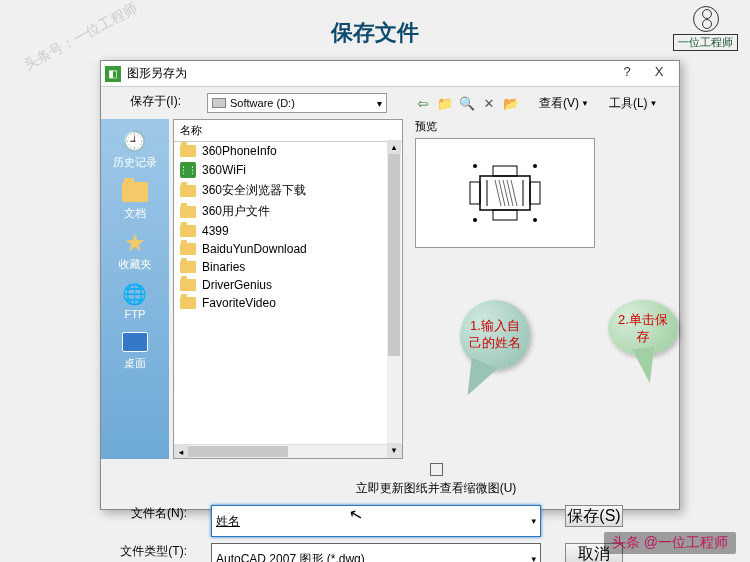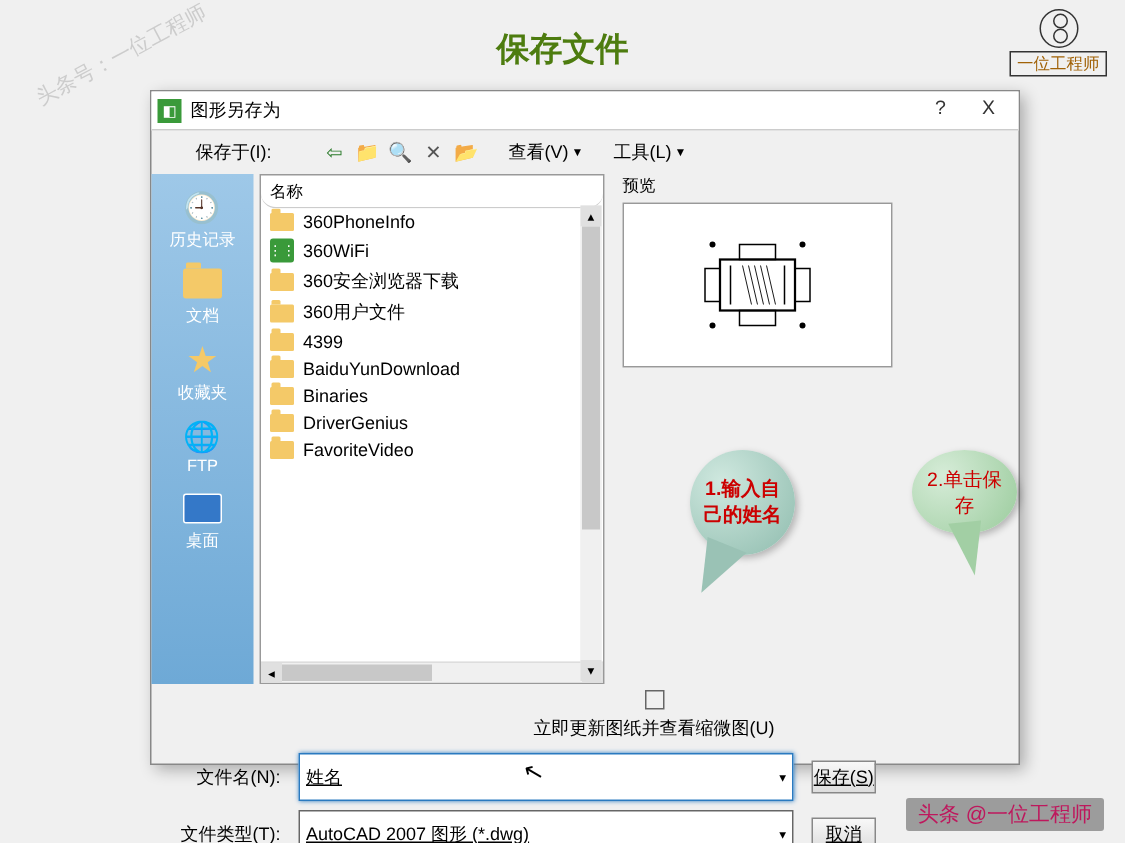--- a/index.html
+++ b/index.html
@@ -1,19 +1,19 @@
 <!DOCTYPE html>
 <html><head>
 <meta charset="utf-8">
 <style>
   * { box-sizing: border-box; margin: 0; padding: 0; font-family: "Microsoft YaHei", SimSun, sans-serif; }
   body { width: 750px; height: 562px; background: #f0f0f0; position: relative; overflow: hidden; }
-  .page-title { text-align: center; color: #4d7c0f; font-size: 22px; font-weight: bold; margin-top: 18px; }
+  .page-title { text-align: center; color: #0c4a6e; font-size: 22px; font-weight: bold; margin-top: 18px; }
   .watermark-left { position: absolute; left: 18px; top: 28px; color: #ccc; font-size: 14px; transform: rotate(-28deg); }
-  .watermark-right { position: absolute; right: 12px; top: 6px; text-align: left; color: #a16207; font-size: 12px; margin-left: 24px; }
+  .watermark-right { position: absolute; right: 12px; top: 6px; text-align: left; color: #14532d; font-size: 12px; margin-left: 24px; }
   .watermark-right .circ { width: 26px; height: 26px; border: 1px solid #333; border-radius: 50%; margin: 0 auto 2px; position: relative; }
   .watermark-right .circ::before, .watermark-right .circ::after { content:""; position:absolute; width:8px; height:8px; border:1px solid #333; border-radius:50%; }
   .watermark-right .circ::before { top:2px; left:8px; }
   .watermark-right .circ::after { bottom:2px; left:8px; }
   .watermark-right .lbl { border:1px solid #333; padding:0 4px; font-size:11px; }
   .footer-wm { position:absolute; bottom:8px; right:14px; color:#be185d; font-size:14px; background: rgba(0,0,0,0.35); padding: 2px 8px; border-radius: 2px;}
 
   .dialog { position: absolute; left: 100px; top: 60px; width: 580px; height: 450px; background:#f0f0f0; border:1px solid #888; box-shadow: 3px 3px 10px rgba(0,0,0,0.3); }
   .titlebar { height:26px; background:#fff; border-bottom:1px solid #ccc; display:flex; align-items:center; padding:0 4px; font-size:12px; }
   .titlebar .ico { width:16px; height:16px; background:#3a9a3a; margin-right:6px; display:flex; align-items:center; justify-content:center; color:#fff; font-size:10px; }
@@ -38,45 +38,45 @@
   .sidebar { width:68px; background: linear-gradient(#9ec8e8,#6ea9d6); display:flex; flex-direction:column; align-items:center; padding-top:6px; gap:4px; }
   .sb-item { display:flex; flex-direction:column; align-items:center; color:#fff; font-size:11px; cursor:pointer; padding:2px 0;}
   .sb-ico { width:28px; height:28px; display:flex; align-items:center; justify-content:center; font-size:20px; }
   .sb-folder { width:26px; height:20px; background:#f4c968; border-radius:2px; position:relative; }
   .sb-folder::before { content:""; position:absolute; top:-4px; left:2px; width:10px; height:4px; background:#f4c968; border-radius:1px 1px 0 0;}
   .sb-star { color:#f4c968; font-size:24px;}
   .sb-ftp { color:#f4c968; font-size:20px; position:relative;}
   .sb-desktop { width:26px; height:20px; background:#3478c8; border:1px solid #fff; border-radius:2px;}
 
   .center { flex:0 0 230px; background:#fff; border:1px solid #999; margin:0 4px; display:flex; flex-direction:column; font-size:12px;}
-  .center .hdr { padding:3px 6px; border-bottom:1px solid #ccc; font-size:11px;border-radius:10px;}
+  .center .hdr { padding:3px 6px; border-bottom:1px solid #ccc; font-size:11px;}
   .file-list { overflow-y:auto; flex:1; }
   .file-item { display:flex; align-items:center; gap:6px; padding:2px 6px; cursor:pointer;}
   .folder-ico { width:16px; height:12px; background:#f4c968; border-radius:1px; position:relative; flex-shrink:0;}
   .folder-ico::before { content:""; position:absolute; top:-3px; left:1px; width:6px; height:3px; background:#f4c968; border-radius:1px 1px 0 0;}
   .wifi-ico { width:16px; height:16px; background:#3a9a3a; color:#fff; font-size:9px; display:flex; align-items:center; justify-content:center; border-radius:2px; flex-shrink:0;}
 
   .right-panel { flex:1; padding:0 8px; font-size:12px; }
   .right-panel .plabel { font-size:11px; margin-bottom:4px; }
   .preview { width:180px; height:110px; background:#fff; border:1px solid #999; display:flex; align-items:center; justify-content:center;}
   .preview svg { width:120px; height:70px; }
 
   .bottom-area { padding:0 8px; }
   .chk-row { display:flex; align-items:center; font-size:12px; margin:4px 0 8px 92px; gap:4px;flex-direction:column; }
   .chk { width:13px; height:13px; border:1px solid #666; cursor:pointer;}
-  .form-row { display:flex; align-items:center; font-size:12px; margin-bottom:6px; gap:12px;}
+  .form-row { display:flex; font-size:12px; margin-bottom:6px; gap:24px;}
   .form-row .flab { width:78px; text-align:right; }
   .form-row .finput { flex:0 0 330px; height:32px; border:1px solid #666; background:#fff; padding:0 4px; position:relative; display:flex; align-items:center; cursor:text;text-decoration:underline; }
   .form-row .finput.focused { border:1px solid #2a7ac0; box-shadow:0 0 3px #2a7ac0;}
   .form-row .finput .dd-arr { position:absolute; right:4px; font-size:9px; cursor:pointer;}
-  .btn { width:43px; height:22px; border:1px solid #888; background:linear-gradient(#f8f8f8,#ddd); font-size:12px; cursor:pointer;text-decoration:underline; }
+  .btn { width:58px; height:22px; border:1px solid #888; background:linear-gradient(#f8f8f8,#ddd); font-size:16px; cursor:pointer; }
 
   .callout { position:absolute; width:64px; padding:10px 4px; border-radius:50%; text-align:center; font-size:13px; line-height:1.3; box-shadow:2px 2px 5px rgba(0,0,0,0.25); }
   .callout .tail { position:absolute; width:0; height:0; }
-  .callout1 { background:radial-gradient(circle at 30% 30%, #cfe8df, #8fbcae); color:#c00; left:460px; top:300px; width:70px; height:70px; display:flex; align-items:center; justify-content:center;font-weight:bold; }
+  .callout1 { background:radial-gradient(circle at 30% 30%, #cfe8df, #8fbcae); color:#c00; left:460px; top:300px; width:70px; height:70px; display:flex; align-items:center; justify-content:center; }
   .callout1 .tail { bottom:-28px; left:4px; border-top:36px solid #9ac2b5; border-left:10px solid transparent; border-right:18px solid transparent; transform:rotate(22deg);}
   .callout2 { background:radial-gradient(circle at 30% 30%, #d6ecd8, #9acb9c); color:#c00; left:608px; top:300px; width:70px; height:56px; display:flex; align-items:flex-end; justify-content:center;}
   .callout2 .tail { bottom:-28px; left:26px; border-top:36px solid #a2cfa4; border-left:14px solid transparent; border-right:8px solid transparent; transform:rotate(-6deg);}
 
   .scrollbar-v { position:absolute; right:1px; top:20px; bottom:1px; width:14px; background:#f0f0f0; display:flex; flex-direction:column;}
   .scrollbar-v .sarrow { height:14px; background:#e0e0e0; text-align:center; font-size:9px; line-height:14px; cursor:pointer;}
   .scrollbar-v .strack { flex:1; background:#f0f0f0; position:relative;}
   .scrollbar-v .sthumb { position:absolute; left:1px; right:1px; top:0; height:70%; background:#c8c8c8; cursor:pointer;}
   .scrollbar-h { height:14px; background:#f0f0f0; border-top:1px solid #ddd; display:flex;}
   .scrollbar-h .sarrow { width:14px; background:#e0e0e0; text-align:center; font-size:9px; line-height:14px; cursor:pointer;}
@@ -99,20 +99,24 @@
   <div class="titlebar">
     <div class="ico">◧</div>
     <div>图形另存为</div>
     <div class="spacer"></div>
     <div class="help">?</div>
     <div class="close">X</div>
   </div>
 
   <div class="top-row">
     <div class="label">保存于(I):</div>
+    <div class="drive-dd">
+      <div class="drive-ico"></div>
+      <span>Software (D:)</span>
+    </div>
     <div class="tool-icons">
       <div class="ti back">⇦</div>
       <div class="ti folder">📁</div>
       <div class="ti search">🔍</div>
       <div class="ti del">✕</div>
       <div class="ti">📂</div>
     </div>
     <div class="menu-drop">
         <span>查看(V)</span>
         <span class="arr">▼</span>

